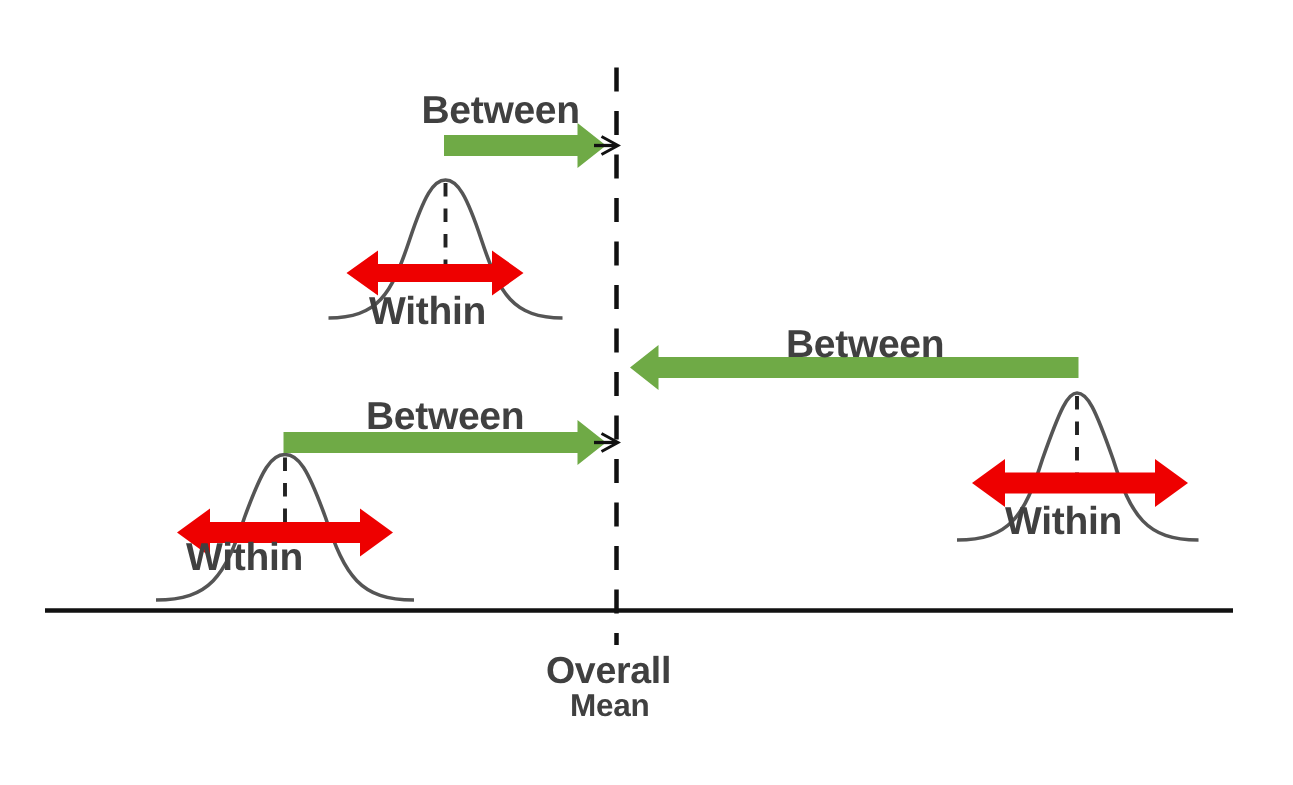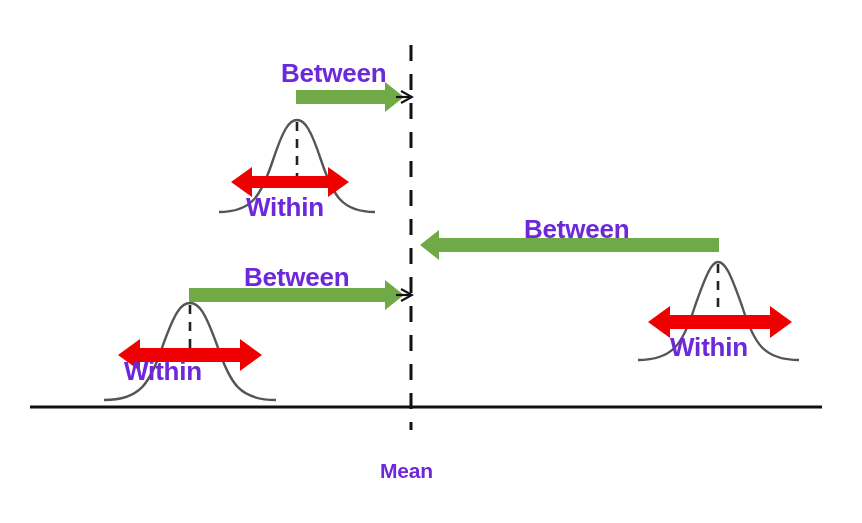--- a/index.html
+++ b/index.html
@@ -22,21 +22,21 @@
     position: absolute;
     left: 0;
     top: 0;
     width: 862px;
     height: 523px;
   }
   .dlabel {
     position: absolute;
     font-family: "Liberation Sans", sans-serif;
     font-weight: bold;
-    color: #6d28d9;
+    color: #404040;
     white-space: nowrap;
     letter-spacing: -0.2px;
     line-height: 1;
   }
   .lbl-between-top   { left: 281px; top: 60px;  font-size: 26px; }
   .lbl-within-top    { left: 246px; top: 194px; font-size: 26px; }
   .lbl-between-left  { left: 244px; top: 264px; font-size: 26px; }
   .lbl-within-left   { left: 124px; top: 358px; font-size: 26px; }
   .lbl-between-right { left: 524px; top: 216px; font-size: 26px; }
   .lbl-within-right  { left: 670px; top: 334px; font-size: 26px; }
@@ -133,16 +133,17 @@
   <div class="dlabel lbl-within-top">Within</div>
 
   <div class="dlabel lbl-between-left">Between</div>
 
   <div class="dlabel lbl-within-left">Within</div>
 
   <div class="dlabel lbl-between-right">Between</div>
 
   <div class="dlabel lbl-within-right">Within</div>
 
+  <div class="dlabel lbl-overall">Overall</div>
 
   <div class="dlabel lbl-mean">Mean</div>
 
 </div>
 
 </body></html>

